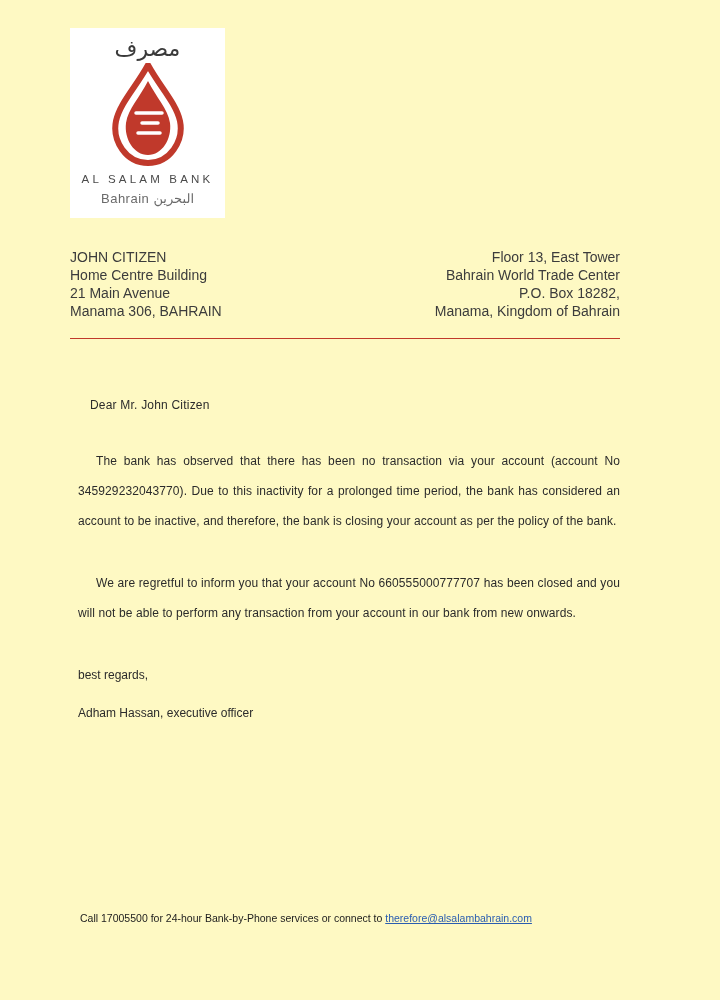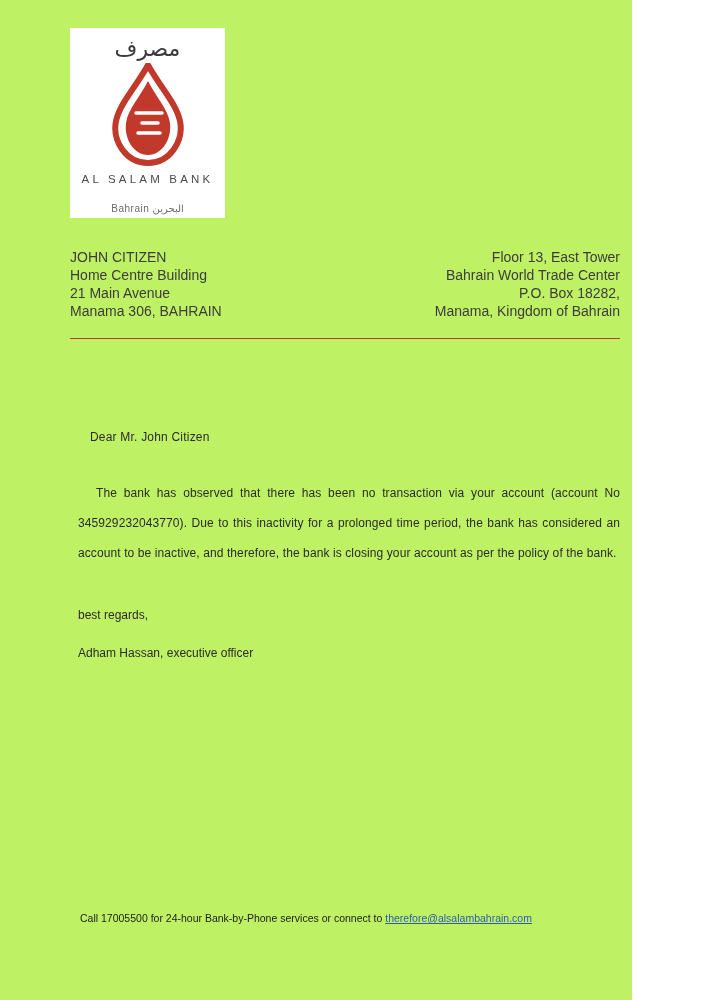--- a/index.html
+++ b/index.html
@@ -4,22 +4,22 @@
 <style>
   * { box-sizing: border-box; }
   html, body {
     margin: 0; padding: 0;
     width: 720px; height: 1000px;
     background: #ffffff;
     font-family: "Liberation Sans", sans-serif;
   }
   .page {
     position: relative;
-    width: 632px; height: 1000px;
-    background: #bef264;
+    width: 720px; height: 1000px;
+    background: #fef9c3;
     overflow: hidden;
   }
 
   
   .logo-block {
     position: absolute;
     left: 70px; top: 28px;
     width: 155px; height: 190px;
     background: #ffffff;
     display: flex;
@@ -46,22 +46,22 @@
     transform: translateX(-50%);
   }
   .logo-name {
     margin-top: 6px;
     font-size: 11.5px;
     letter-spacing: 3.2px;
     color: #4a4a4a;
     font-family: "Liberation Sans", sans-serif;
   }
   .logo-sub {
-    margin-top: 18px;
-    font-size: 10px;
+    margin-top: 6px;
+    font-size: 13px;
     letter-spacing: .5px;
     color: #6a6a6a;
   }
 
   
   .addresses {
     position: absolute;
     left: 70px; top: 248px;
     width: 550px;
     display: flex;
@@ -80,21 +80,20 @@
     left: 70px; top: 338px;
     width: 550px; height: 1px;
     background: #c0392b;
   }
 
   
   .body-wrap {
     position: absolute;
     left: 78px; top: 398px;
     width: 542px;
-    margin-top: 32px;
   }
   .salutation {
     font-size: 12px;
     color: #2b2b2b;
     margin-left: 12px;
     margin-bottom: 34px;
     letter-spacing: .2px;
   }
   .para {
     font-size: 12px;
@@ -178,20 +177,21 @@
       <div class="addr-line">P.O. Box 18282,</div>
       <div class="addr-line">Manama, Kingdom of Bahrain</div>
     </div>
   </div>
 
   <div class="rule"></div>
 
   <div class="body-wrap">
     <div class="salutation">Dear Mr. John Citizen</div>
     <p class="para">The bank has observed that there has been no transaction via your account (account No 345929232043770). Due to this inactivity for a prolonged time period, the bank has considered an account to be inactive, and therefore, the bank is closing your account as per the policy of the bank.</p>
+    <p class="para">We are regretful to inform you that your account No 660555000777707 has been closed and you will not be able to perform any transaction from your account in our bank from new onwards.</p>
     <p class="closing">best regards,</p>
     <div class="signer">Adham Hassan, executive officer</div>
   </div>
 
   <div class="footer">
     <span>Call 17005500 for 24-hour Bank-by-Phone services or connect to </span><a href="#">therefore@alsalambahrain.com</a>
   </div>
 
 
 </div>

